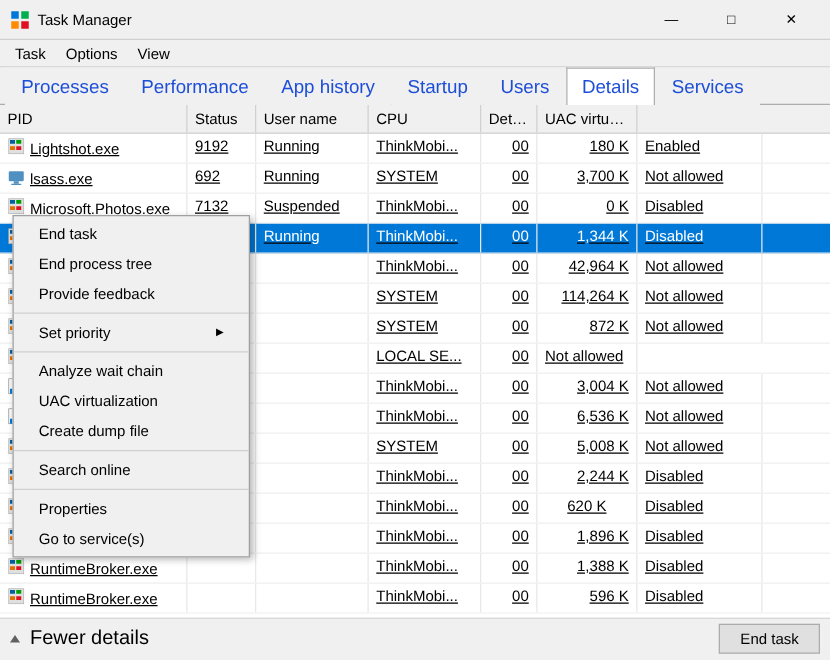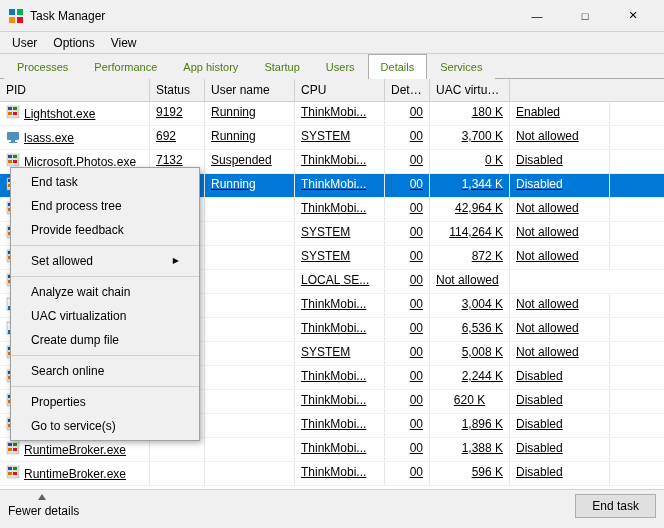--- a/index.html
+++ b/index.html
@@ -68,27 +68,27 @@
 
     
     .tab-bar {
       display: flex;
       background: #f0f0f0;
       border-bottom: 1px solid #adadad;
       padding: 0 4px;
     }
     .tab {
       padding: 6px 12px;
-      font-size: 11px;
+      font-size: 15px;
       cursor: pointer;
       border: 1px solid transparent;
       border-bottom: none;
       margin-bottom: -1px;
       background: #f0f0f0;
-      color: #4d7c0f;
+      color: #1d4ed8;
     }
     .tab.active {
       background: #ffffff;
       border-color: #adadad;
       border-bottom-color: #ffffff;
       font-weight: 500;
     }
 
     
     .main-content {
@@ -192,22 +192,21 @@
       display: flex;
       align-items: center;
       justify-content: space-between;
       padding: 0 8px;
     }
     .fewer-details {
       display: flex;
       align-items: center;
       gap: 4px;
       cursor: pointer;
-      font-size: 12px;
-      flex-direction: column;
+      font-size: 16px;
     }
     .end-task-btn {
       background: #e0e0e0;
       border: 1px solid #adadad;
       padding: 4px 16px;
       font-size: 12px;
       cursor: pointer;
     }
     .arrow-up {
       display: inline-block;
@@ -232,21 +231,21 @@
   </div>
   <span class="title-bar-text">Task Manager</span>
   <div class="title-bar-controls">
     <button class="title-btn">—</button>
     <button class="title-btn">□</button>
     <button class="title-btn close">✕</button>
   </div>
 </div>
 
 <div class="menu-bar">
-  <span class="menu-item">User</span>
+  <span class="menu-item">Task</span>
   <span class="menu-item">Options</span>
   <span class="menu-item">View</span>
 </div>
 
 <div class="tab-bar">
   <div class="tab">Processes</div>
   <div class="tab">Performance</div>
   <div class="tab">App history</div>
   <div class="tab">Startup</div>
   <div class="tab">Users</div>
@@ -553,21 +552,21 @@
           <div class="td">Disabled</div>
         </div>
       </div>
   </div>
 
   <div class="context-menu">
     <div class="ctx-item">End task</div>
     <div class="ctx-item">End process tree</div>
     <div class="ctx-item">Provide feedback</div>
     <div class="ctx-separator"></div>
-    <div class="ctx-item has-submenu">Set allowed</div>
+    <div class="ctx-item has-submenu">Set priority</div>
     <div class="ctx-separator"></div>
     <div class="ctx-item">Analyze wait chain</div>
     <div class="ctx-item">UAC virtualization</div>
     <div class="ctx-item">Create dump file</div>
     <div class="ctx-separator"></div>
     <div class="ctx-item">Search online</div>
     <div class="ctx-separator"></div>
     <div class="ctx-item">Properties</div>
     <div class="ctx-item">Go to service(s)</div>
   </div>

